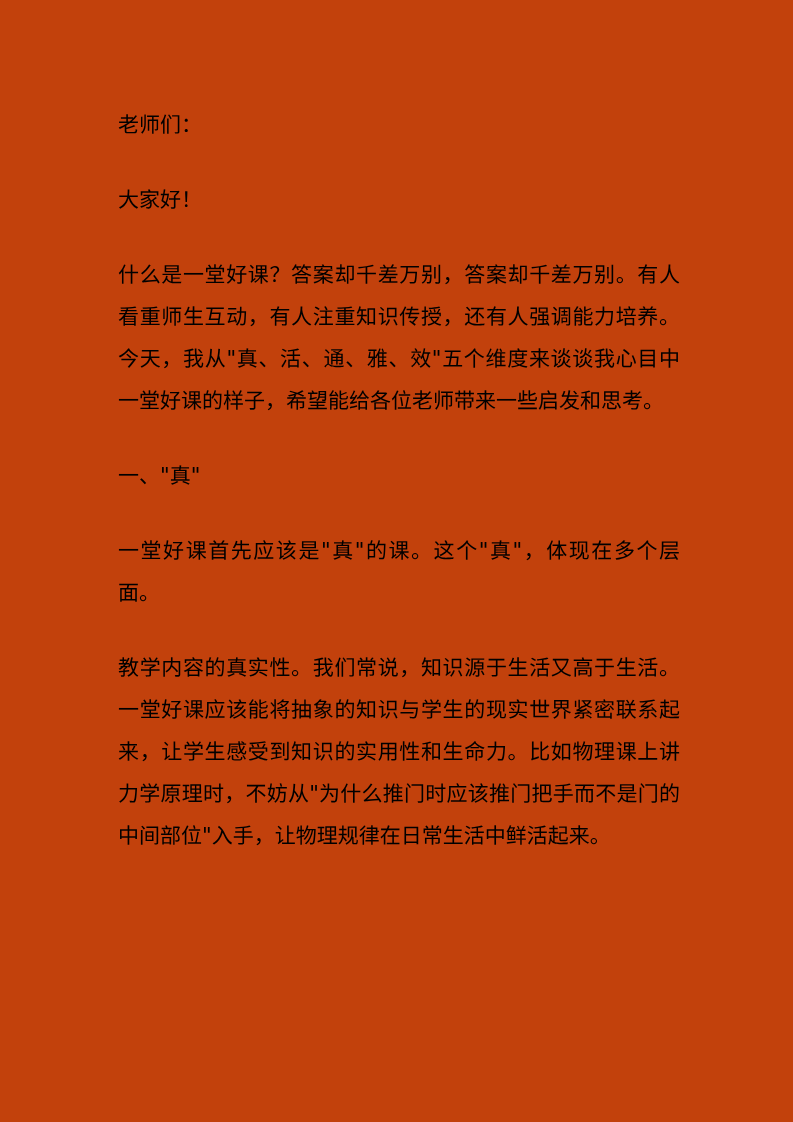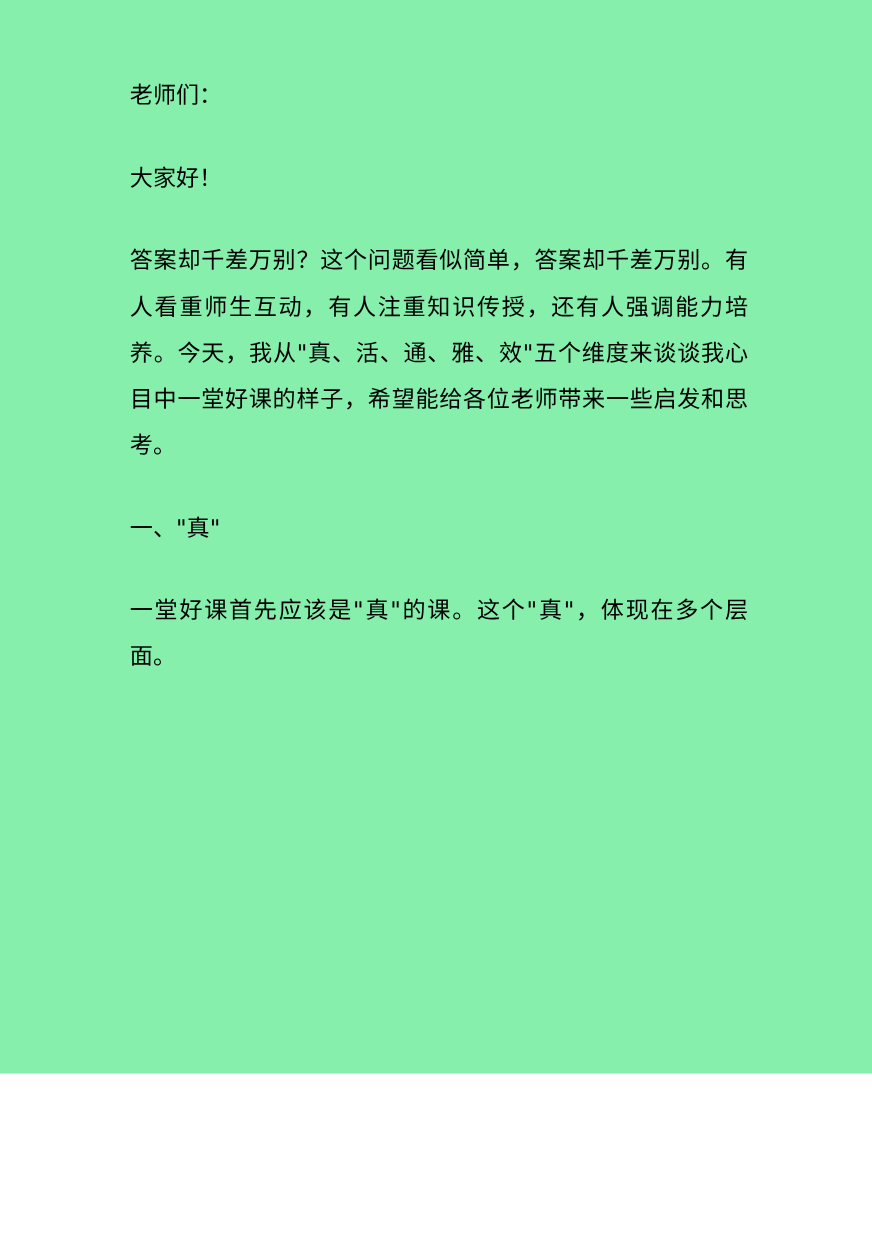--- a/index.html
+++ b/index.html
@@ -13,24 +13,24 @@
     height: 1122px;
     overflow: hidden;
     font-family: "DejaVu Sans", "Liberation Sans", sans-serif;
     color: #000000;
     -webkit-font-smoothing: antialiased;
   }
 
   .page {
     position: relative;
     width: 793px;
-    height: 976px;
-    background: #86efac;
+    height: 1122px;
+    background: #c2410c;
     box-sizing: border-box;
-    padding: 66px 115px 0 118px;
+    padding: 104px 115px 0 118px;
   }
 
   .doc-body {
     width: 562px;
   }
 
   
   .para {
     font-size: 21px;
     line-height: 42px;
@@ -70,21 +70,22 @@
 <body>
 
 <div class="page">
   <div class="doc-body">
 
     <p class="para salutation">老师们：</p>
 
     <p class="para greeting">大家好！</p>
 
 
-    <p class="para">答案却千差万别？这个问题看似简单，答案却千差万别。有人看重师生互动，有人注重知识传授，还有人强调能力培养。今天，我从"真、活、通、雅、效"五个维度来谈谈我心目中一堂好课的样子，希望能给各位老师带来一些启发和思考。</p>
+    <p class="para">什么是一堂好课？答案却千差万别，答案却千差万别。有人看重师生互动，有人注重知识传授，还有人强调能力培养。今天，我从"真、活、通、雅、效"五个维度来谈谈我心目中一堂好课的样子，希望能给各位老师带来一些启发和思考。</p>
 
     <p class="para heading">一、"真"</p>
 
     <p class="para">一堂好课首先应该是"真"的课。这个"真"，体现在多个层面。</p>
 
+    <p class="para last">教学内容的真实性。我们常说，知识源于生活又高于生活。一堂好课应该能将抽象的知识与学生的现实世界紧密联系起来，让学生感受到知识的实用性和生命力。比如物理课上讲力学原理时，不妨从"为什么推门时应该推门把手而不是门的中间部位"入手，让物理规律在日常生活中鲜活起来。</p>
 
   </div>
 </div>
 
 </body></html>

